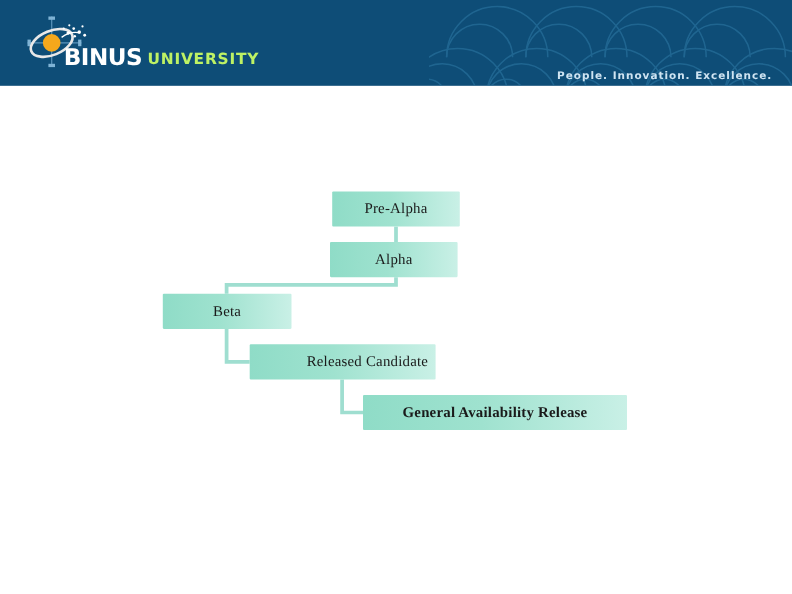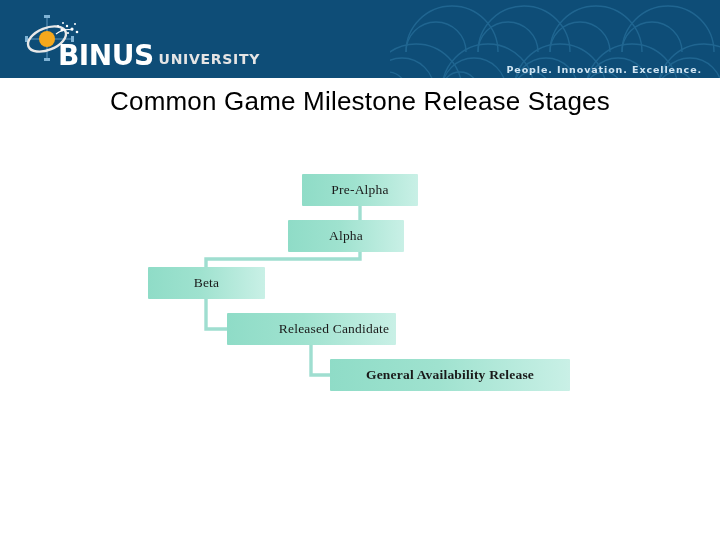--- a/index.html
+++ b/index.html
@@ -56,30 +56,30 @@
   #logo-wordmark {
     position: absolute;
     left: 36px;
     top: 28px;
     white-space: nowrap;
     line-height: 1;
   }
   #logo-binus {
     font-family: "DejaVu Sans", sans-serif;
     font-weight: bold;
-    font-size: 28px;
+    font-size: 21px;
     letter-spacing: -0.5px;
     color: #ffffff;
   }
   #logo-university {
     font-family: "DejaVu Sans", sans-serif;
     font-weight: bold;
     font-size: 14px;
     letter-spacing: 0.7px;
-    color: #e5e5e5;
+    color: #bef264;
     margin-left: 5px;
     position: relative;
     top: -1px;
   }
 
   
   #tagline {
     position: absolute;
     right: 18px;
     top: 32px;
@@ -194,41 +194,40 @@
         <path d="M 34 20 q 8 -6 17 -4" fill="none" stroke="#ffffff" stroke-width="1.2"></path>
       </svg>
       <div id="logo-wordmark">
         <span id="logo-binus">BINUS</span><span id="logo-university">UNIVERSITY</span>
       </div>
     </div>
 
     <div id="tagline">People. Innovation. Excellence.</div>
   </div>
 
-  <div id="slide-title">Common Game Milestone Release Stages</div>
 
   <div id="diagram">
     <svg id="connectors" viewBox="0 0 720 540">
       <g fill="none" stroke="#9fded0" stroke-width="3.4" stroke-linecap="butt">
 
         <path d="M 360 206 L 360 220"></path>
 
         <path d="M 360 252 L 360 259 L 206 259 L 206 267"></path>
 
         <path d="M 206 299 L 206 329 L 227 329"></path>
 
         <path d="M 311 345 L 311 375 L 330 375"></path>
       </g>
     </svg>
 
     <div class="node" style="left:302px; top:174px; width:116px; height:32px;">
       <span class="node-label">Pre-Alpha</span>
     </div>
 
-    <div class="node" style="left:288px; top:220px; width:116px; height:32px;">
+    <div class="node" style="left:300px; top:220px; width:116px; height:32px;">
       <span class="node-label">Alpha</span>
     </div>
 
     <div class="node" style="left:148px; top:267px; width:117px; height:32px;">
       <span class="node-label">Beta</span>
     </div>
 
     <div class="node" style="left:227px; top:313px; width:169px; height:32px;padding-left:45px;">
       <span class="node-label">Released Candidate</span>
     </div>

